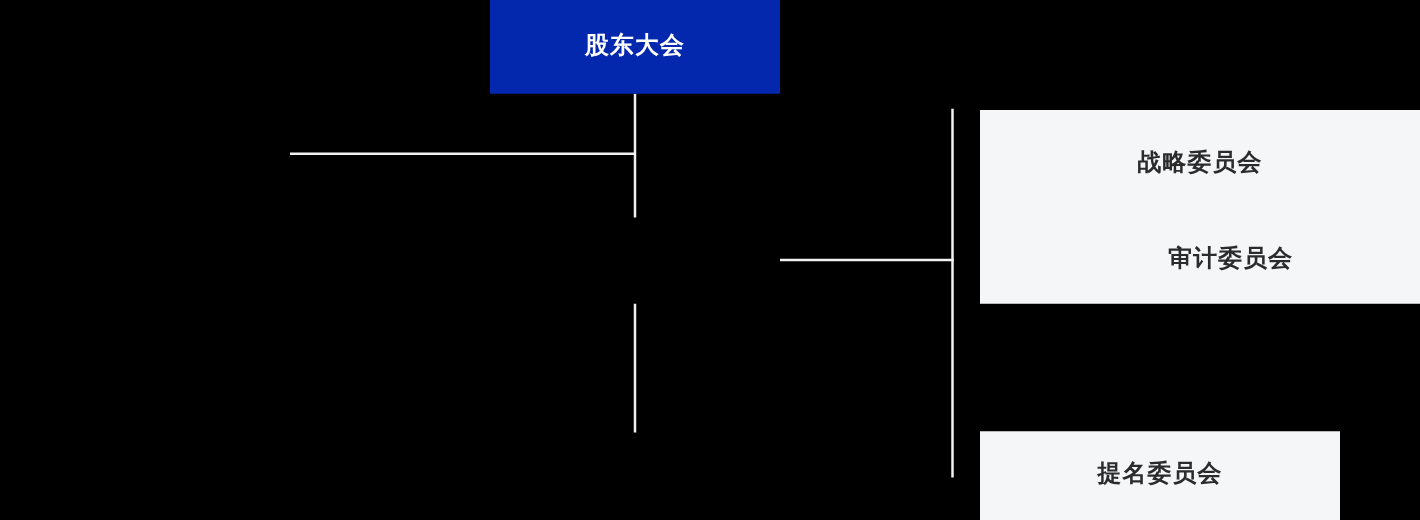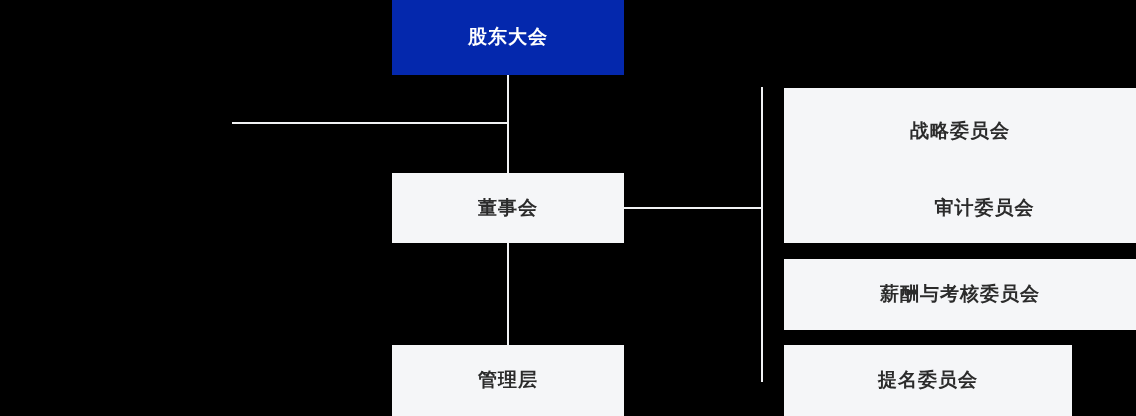--- a/index.html
+++ b/index.html
@@ -70,37 +70,28 @@
   <div class="connector v" id="conn-board-management"></div>
   <div class="connector h" id="conn-supervisors-spine"></div>
   <div class="connector h" id="conn-board-committees"></div>
   <div class="connector v" id="conn-committee-trunk"></div>
 
   <div class="node root" id="node-shareholders">
     <span>股东大会</span>
   </div>
 
 
-  <div class="node" id="node-board">
-    <span>董事会</span>
-  </div>
 
-  <div class="node" id="node-management">
-    <span>管理层</span>
-  </div>
 
   <div class="node" id="node-strategy">
     <span>战略委员会</span>
   </div>
 
   <div class="node" id="node-audit">
     <span>审计委员会</span>
   </div>
 
-  <div class="node" id="node-remuneration">
-    <span>薪酬与考核委员会</span>
-  </div>
 
   <div class="node" id="node-nomination">
     <span>提名委员会</span>
   </div>
 
 </div>
 
 </body></html>

